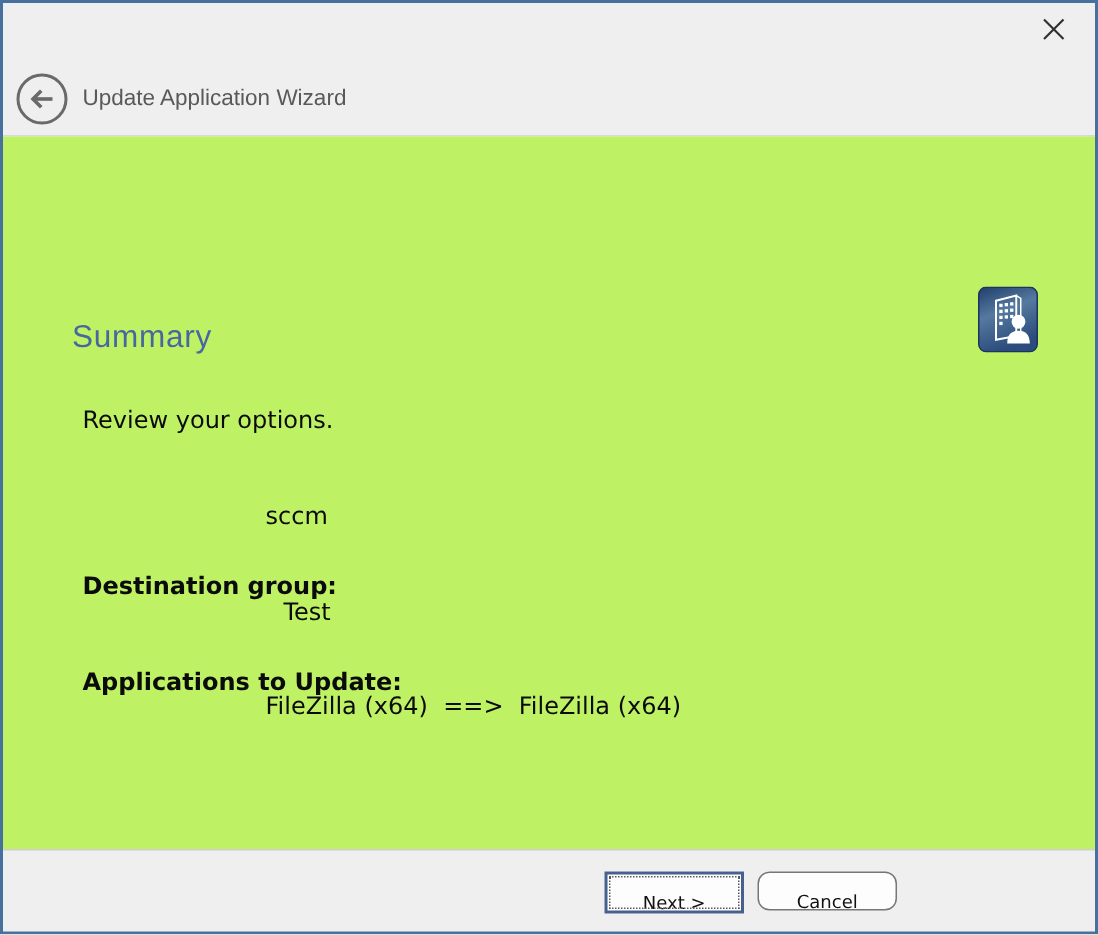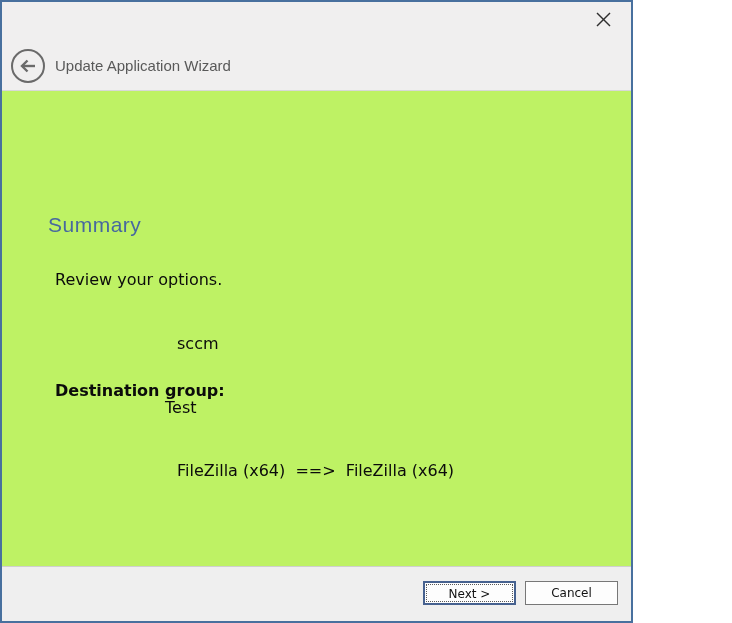--- a/index.html
+++ b/index.html
@@ -1,17 +1,17 @@
 <!DOCTYPE html>
 <html><head>
 <meta charset="utf-8">
 <style>
   html,body{margin:0;padding:0;background:#fff;}
   .window{
-    position:relative;width:633px;height:623px;
+    position:relative;width:732px;height:623px;
     font-family:"DejaVu Sans","Liberation Sans",sans-serif;
     background:#fff;overflow:hidden;text-decoration:underline;
   }
   .border-ring{
     position:absolute;inset:0;border:2px solid #48709E;
     pointer-events:none;z-index:50;
   }
   
   .titlebar{
     position:absolute;top:0;left:0;right:0;height:91px;
@@ -46,41 +46,41 @@
     position:absolute;left:652px;top:100px;width:40px;height:44px;
   }
   .body-text{
     position:absolute;font-size:16px;color:#0B0B0B;white-space:pre;
   }
   .intro{left:55px;top:179px;}
   .field-label{font-weight:bold;}
   .fl-1{left:55px;top:226px;}
   .fv-1{left:177px;top:243px;text-align:center;}
   .fl-2{left:55px;top:290px;}
-  .fv-2{left:165px;top:307px;}
+  .fv-2{left:189px;top:307px;}
   .fl-3{left:55px;top:354px;}
   .fv-3{left:177px;top:370px;}
   .note{left:55px;top:486px;}
   
   .footer{
     position:absolute;left:0;right:0;bottom:0;height:57px;
     background:#EFEFEF;border-top:1px solid #CFCFCF;box-sizing:border-box;
   }
   .btn{
     position:absolute;top:581px;width:93px;height:24px;
     background:#FDFDFD;border:1px solid #777777;
     font-family:"DejaVu Sans","Liberation Sans",sans-serif;
-    font-size:12px;color:#111;cursor:pointer;padding:4px;
-    box-sizing:border-box;z-index:60;margin-left:20px;
+    font-size:12px;color:#111;cursor:pointer;padding:12px;
+    box-sizing:border-box;z-index:60;
   }
   .btn-next{
     left:403px;border:2px solid #46618F;
     outline:1px dotted #5a5a5a;outline-offset:-4px;
   }
-  .btn-cancel{left:505px;}
+  .btn-cancel{left:505px;border-radius:8px;}
   .btn-help{left:608px;}
 </style>
 </head>
 <body>
 
 <div class="window">
 
   <div class="titlebar">
     <button class="close-btn" aria-label="Close">
       <span style="display:flex">
@@ -139,20 +139,21 @@
       </svg>
     </div>
 
     <div class="body-text intro">Review your options.</div>
 
     <div class="body-text fv-1">sccm</div>
 
     <div class="body-text field-label fl-2">Destination group:</div>
     <div class="body-text fv-2">Test</div>
 
+    <div class="body-text field-label fl-3">Applications to Update:</div>
     <div class="body-text fv-3">FileZilla (x64)  ==&gt;  FileZilla (x64)</div>
 
     <div class="body-text note">Click Next to begin update.</div>
   </div>
 
   <div class="footer"></div>
   <button class="btn btn-next">Next &gt;</button>
   <button class="btn btn-cancel">Cancel</button>
 
   <div class="border-ring"></div>

